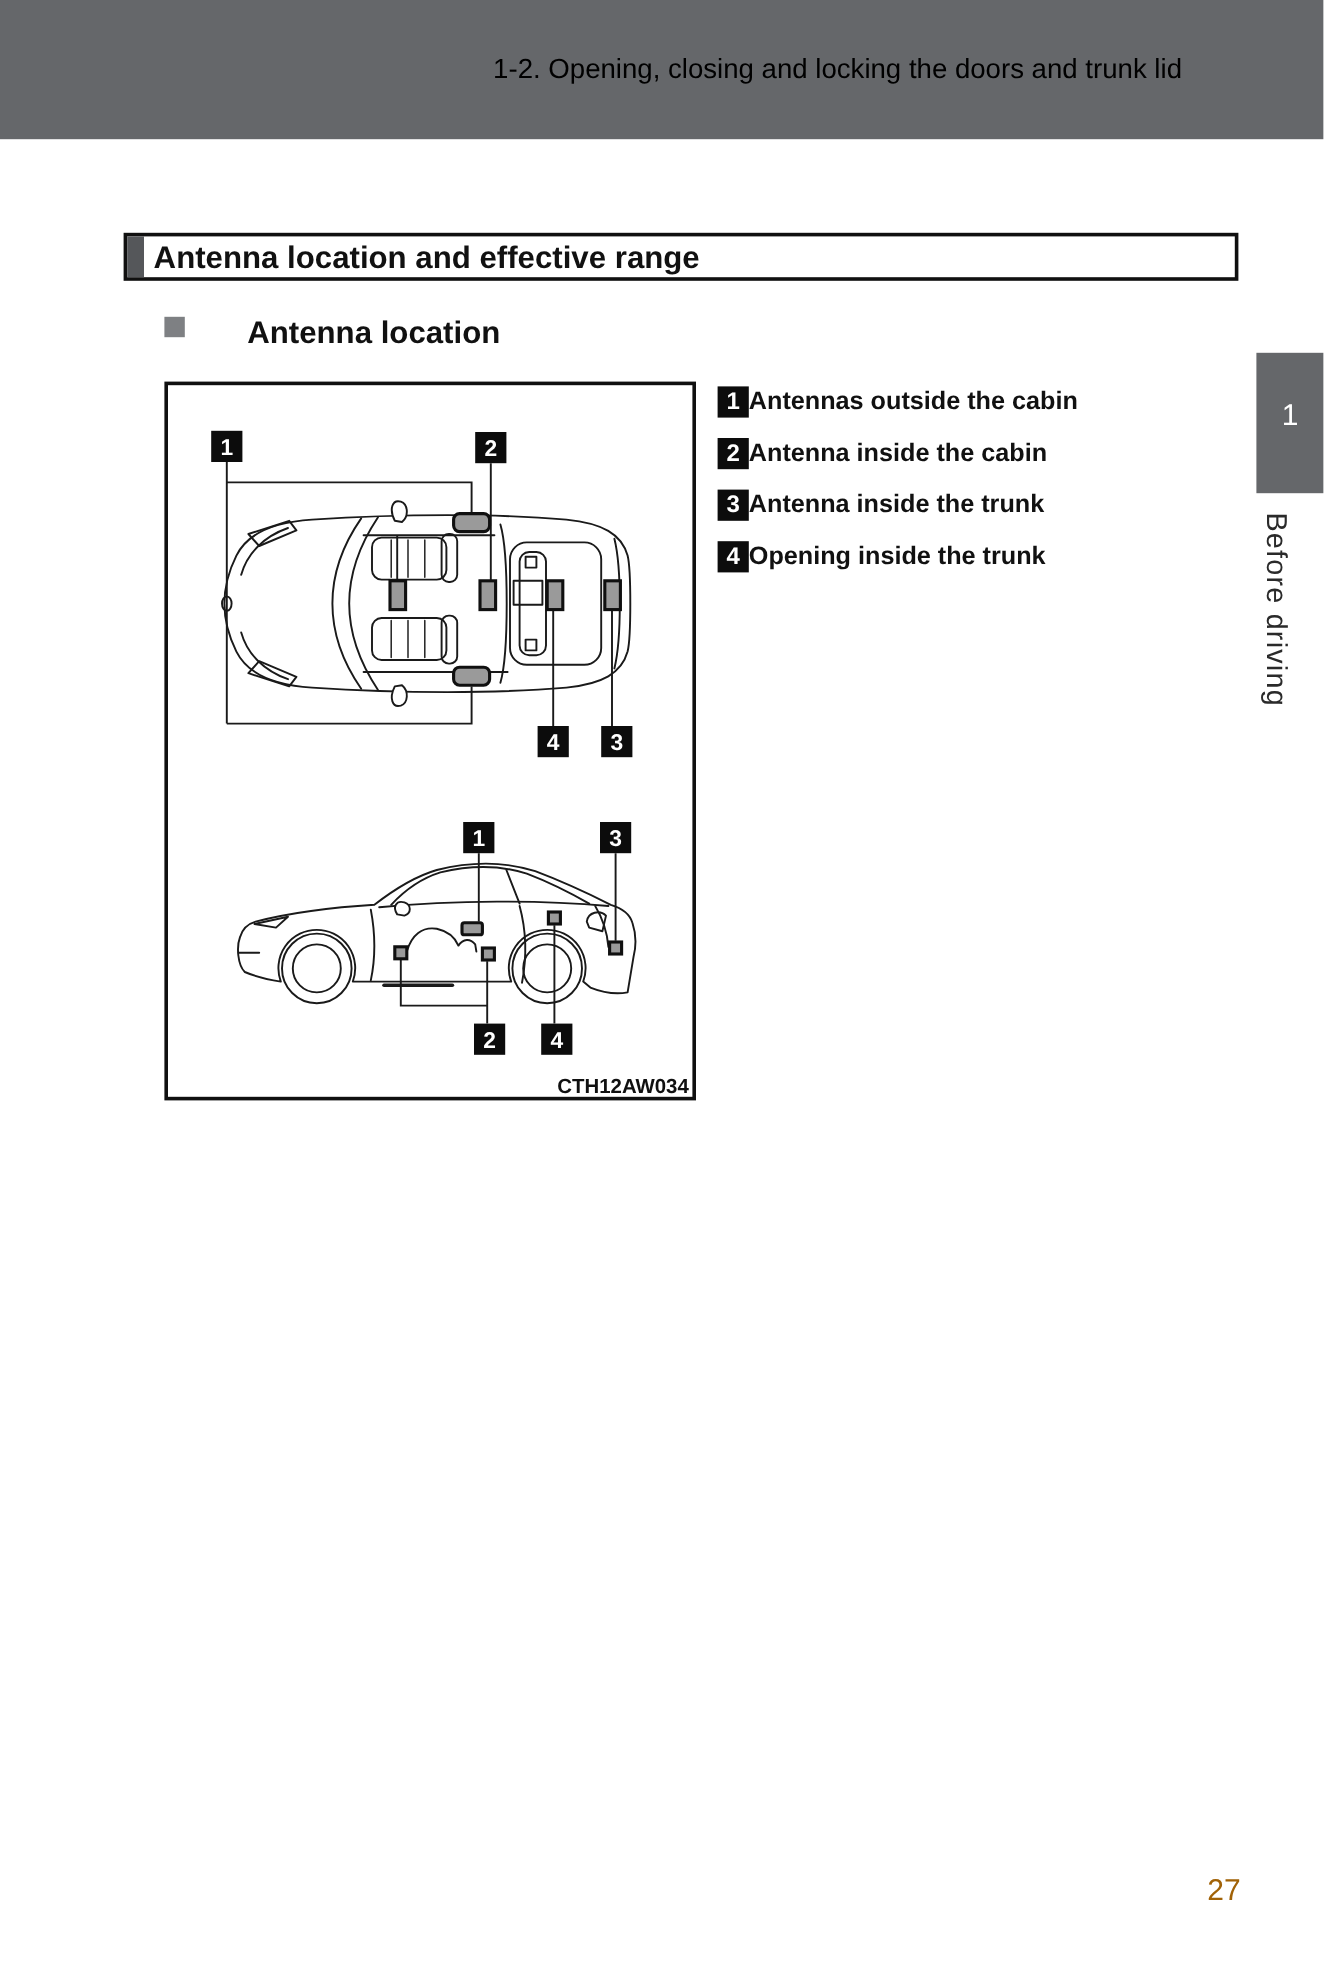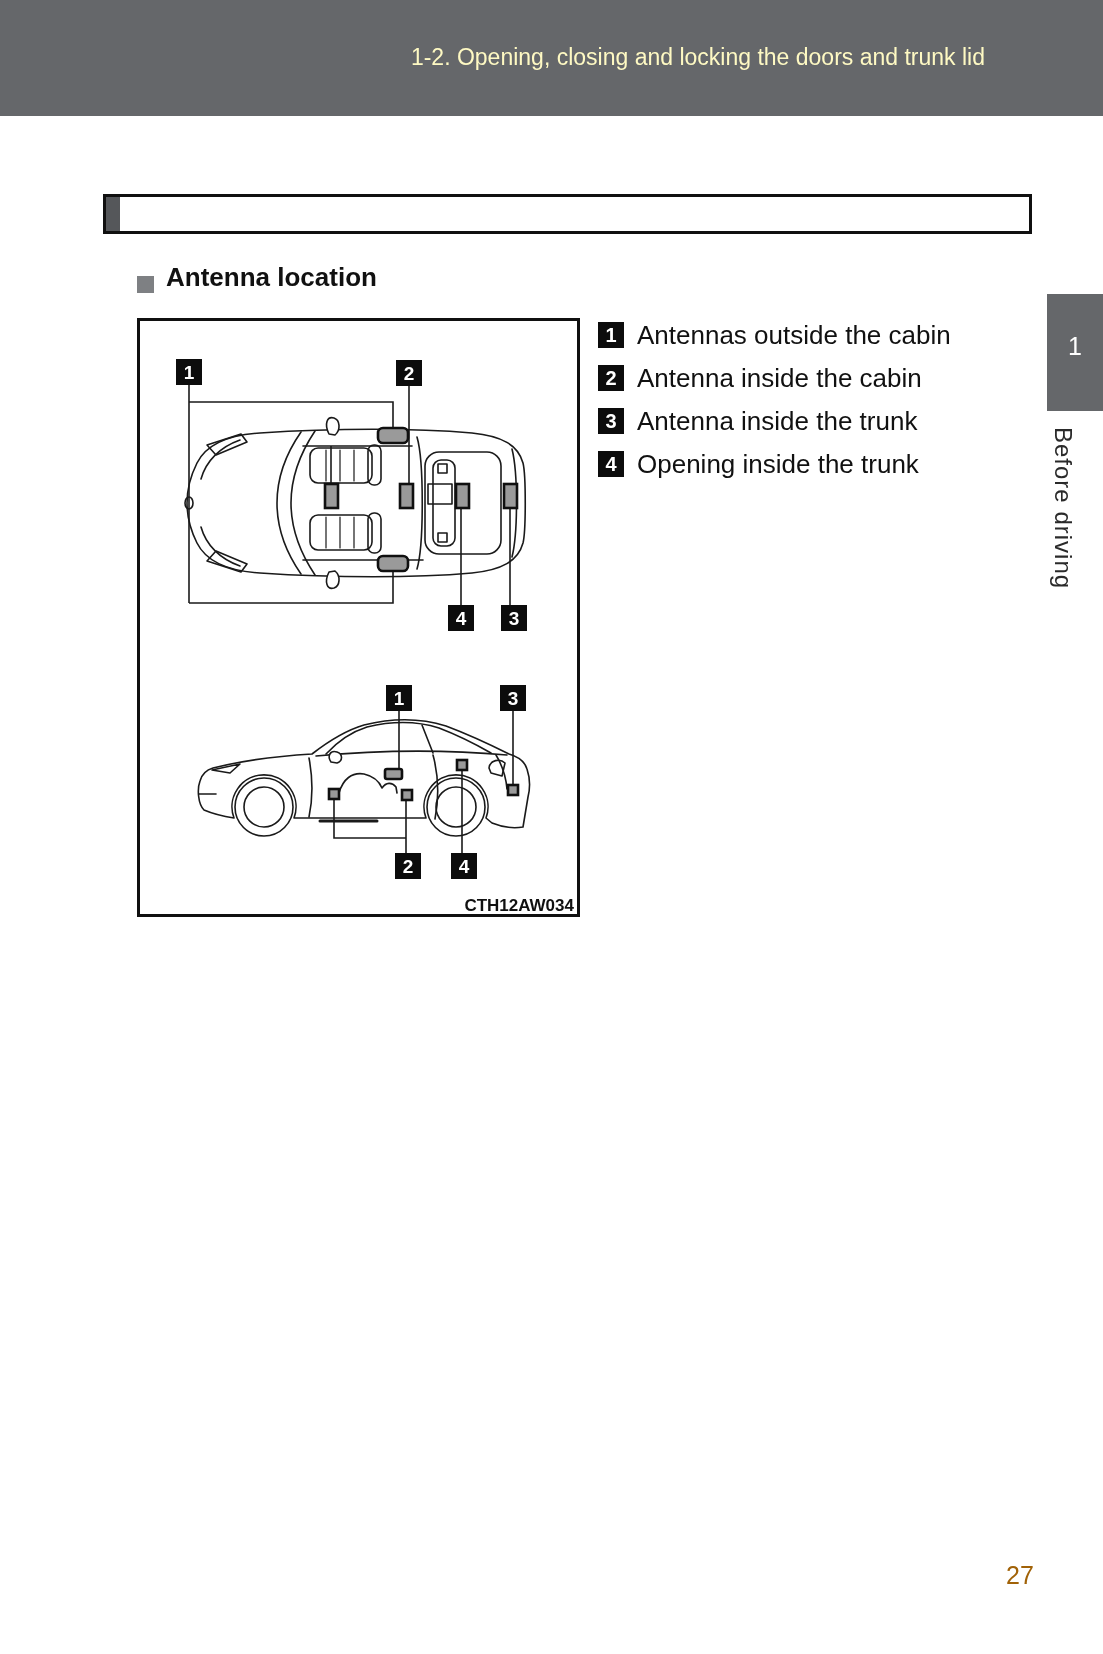--- a/index.html
+++ b/index.html
@@ -3,54 +3,55 @@
 <meta charset="utf-8">
 <style>
   html,body{margin:0;padding:0;}
   body{
     width:1103px;height:1654px;position:relative;background:#ffffff;
     font-family:"Liberation Sans",sans-serif;color:#111;
     -webkit-font-smoothing:antialiased;
   }
   
   .header{position:absolute;left:0;top:0;width:1103px;height:116px;background:#65676a;}
-  .header-text{position:absolute;right:118px;top:44px;font-size:23px;color:#fef9c3;white-space:nowrap;}
+  .header-text{position:absolute;right:118px;top:44px;font-size:23px;color:#000000;white-space:nowrap;}
   
   .title-box{position:absolute;left:103px;top:194px;width:929px;height:40px;border:3px solid #101010;box-sizing:border-box;background:#fff;}
   .title-accent{position:absolute;left:0;top:0;width:14px;height:100%;background:#55575a;}
   .title-text{position:absolute;left:22px;top:2px;font-size:26px;font-weight:bold;white-space:nowrap;}
   
-  .subsection{position:absolute;left:137px;top:262px;display:flex;align-items:flex-end;}
+  .subsection{position:absolute;left:137px;top:262px;display:flex;align-items:flex-start;gap:40px;}
   .subsection .bullet{width:17px;height:17px;background:#7e8083;margin-right:12px;margin-top:2px;}
   .subsection .sub-title{font-size:26px;font-weight:bold;white-space:nowrap;}
   
   .figure-box{position:absolute;left:137px;top:318px;width:443px;height:599px;border:3px solid #101010;box-sizing:border-box;background:#fff;}
   
   .legend{position:absolute;left:598px;top:322px;}
   .legend-item{display:flex;align-items:center;height:26px;margin-bottom:17px;}
   .legend-num{width:26px;height:26px;background:#0c0c0c;color:#fff;font-size:20px;font-weight:bold;
     display:flex;align-items:center;justify-content:center;flex:0 0 26px;}
-  .legend-label{margin-left:13px;font-size:26px;white-space:nowrap;}
+  .legend-label{font-size:21px;white-space:nowrap;font-weight:bold;}
   
   .chapter-tab{position:absolute;left:1047px;top:294px;width:56px;height:117px;background:#65676a;
     color:#fff;font-size:25px;text-align:center;box-sizing:border-box;padding-top:38px;}
   .chapter-title{position:absolute;left:1049px;top:427px;writing-mode:vertical-rl;
     font-size:24px;color:#2a2a2a;letter-spacing:1px;white-space:nowrap;}
   
   .page-number{position:absolute;left:1006px;top:1561px;font-size:25px;color:#a16207;}
 </style>
 </head>
 <body>
 
 <div class="header">
   <div class="header-text">1-2. Opening, closing and locking the doors and trunk lid</div>
 </div>
 
 <div class="title-box">
   <div class="title-accent"></div>
+  <div class="title-text">Antenna location and effective range</div>
 </div>
 
 <div class="subsection">
   <div class="bullet"></div>
   <div class="sub-title">Antenna location</div>
 </div>
 
 <div class="figure-box">
   <svg width="437" height="593" viewBox="0 0 437 593">
 

